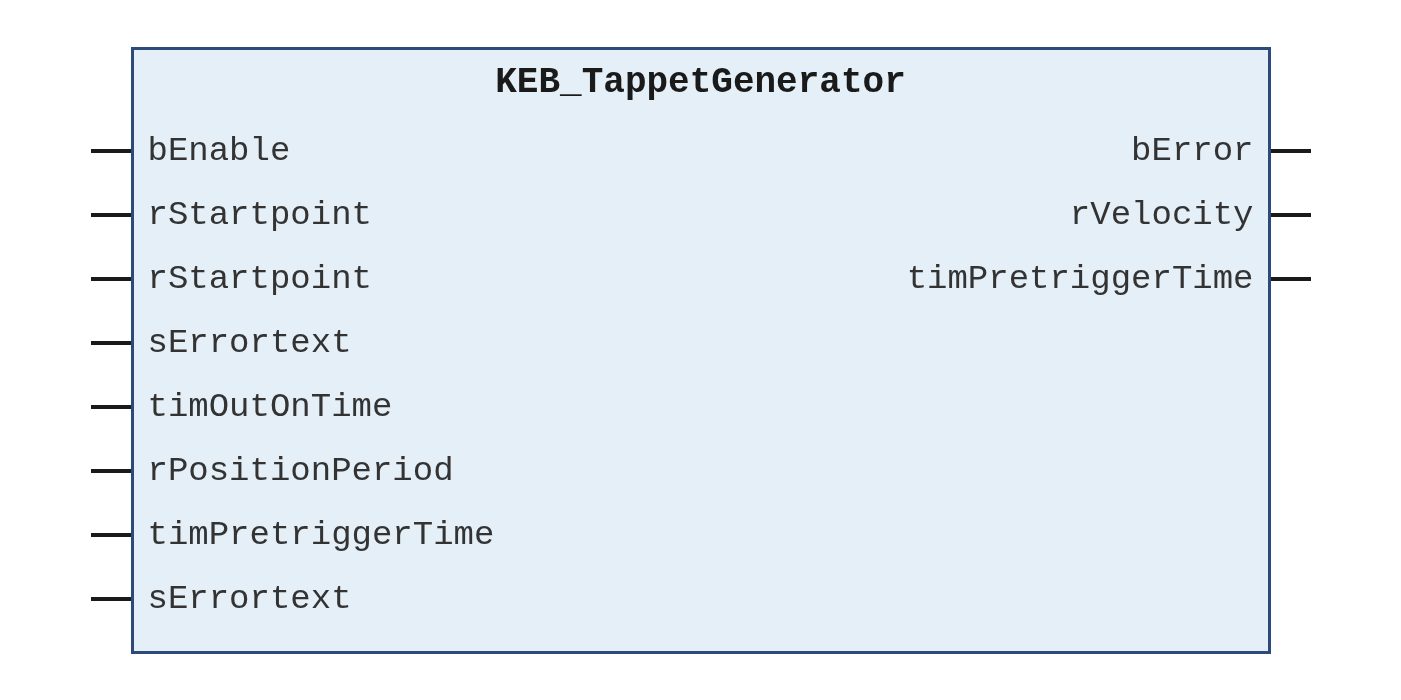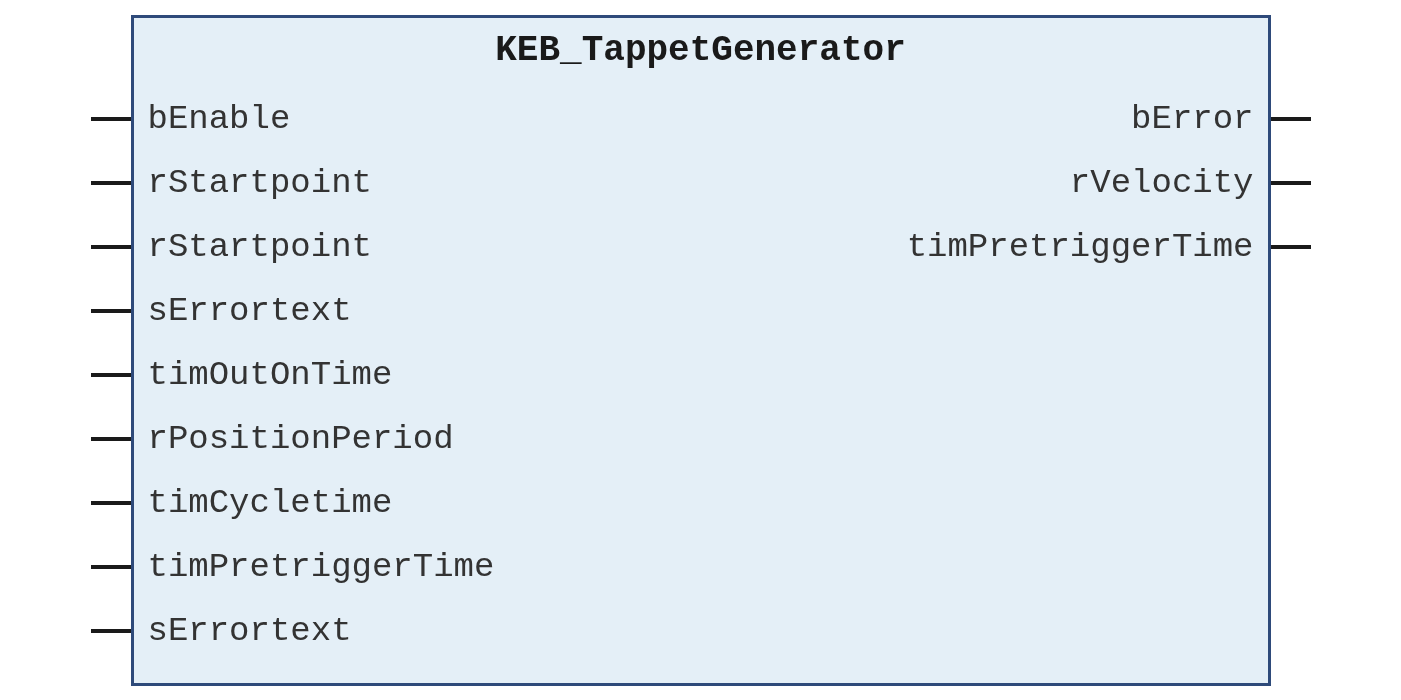--- a/index.html
+++ b/index.html
@@ -102,24 +102,20 @@
         <div class="port-row">
           <span class="pin-left"></span>
           <span>timOutOnTime</span>
         </div>
         <div class="port-row">
           <span class="pin-left"></span>
           <span>rPositionPeriod</span>
         </div>
         <div class="port-row">
           <span class="pin-left"></span>
-          <span>timCycletime</span>
-        </div>
-        <div class="port-row">
-          <span class="pin-left"></span>
           <span>timPretriggerTime</span>
         </div>
         <div class="port-row">
           <span class="pin-left"></span>
           <span>sErrortext</span>
         </div>
       </div>
       <div class="outputs">
         <div class="port-row">
           <span>bError</span>

